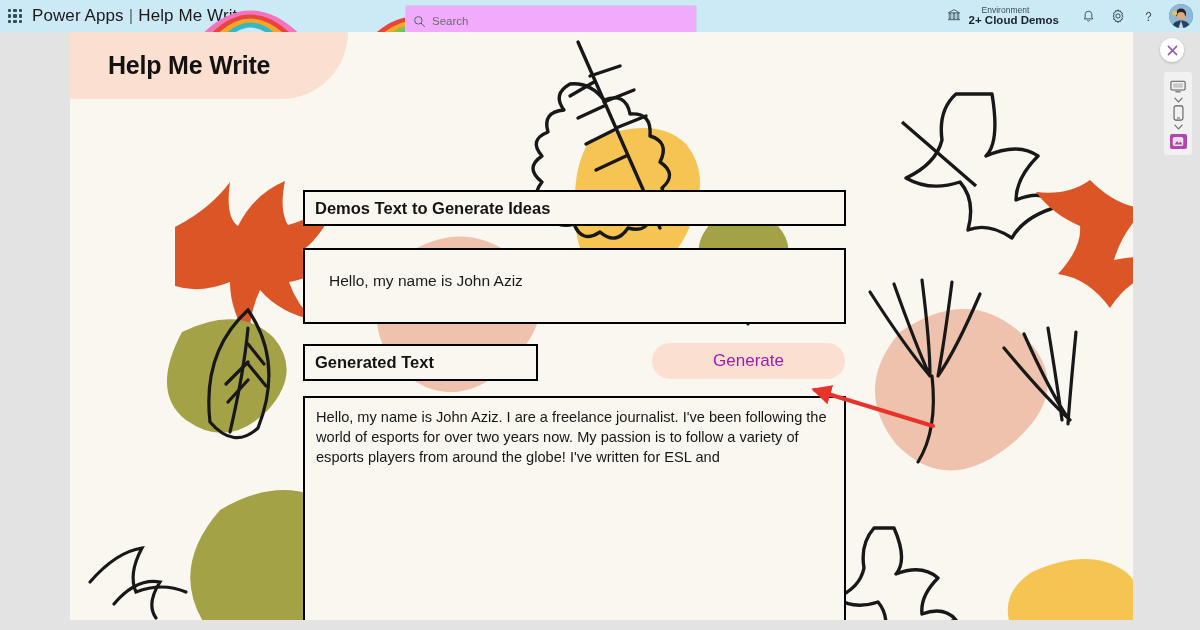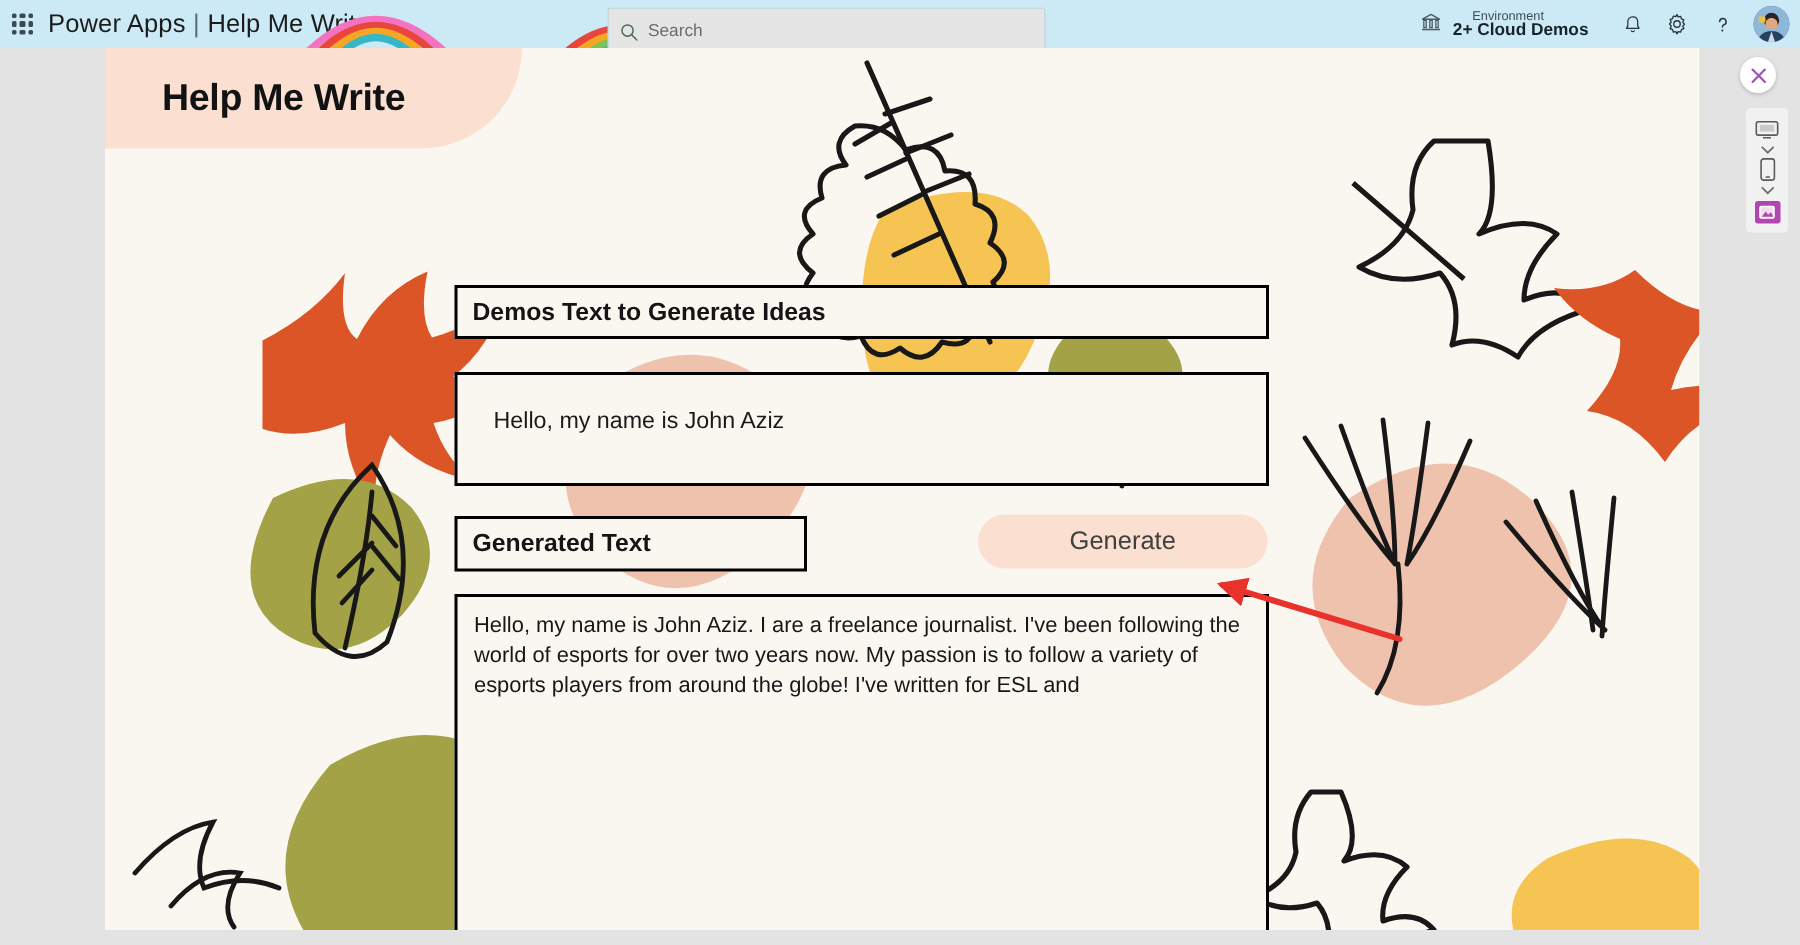--- a/index.html
+++ b/index.html
@@ -40,21 +40,21 @@
   
   .rainbows {
     position: absolute; left: 190px; top: 0;
     width: 520px; height: 32px;
     pointer-events: none;
   }
 
   .search-wrap {
     position: absolute; left: 405px; top: 5px;
     width: 292px; height: 32px;
-    background: #e5e5e5;
+    background: #f0abfc;
     border: 1px solid #c8d8de;
     border-radius: 2px;
     display: flex; align-items: center;
     padding: 0 7px;
     z-index: 3;
   }
   .search-wrap svg { flex: 0 0 auto; margin-right: 6px; }
   .search-input {
     border: none; outline: none; background: transparent;
     font-family: "Liberation Sans", sans-serif;
@@ -139,21 +139,21 @@
                 padding: 10px 12px 0 11px;
                 font-size: 14.6px; line-height: 1.37; color: #171717; }
 
   .gen-btn {
     position: absolute;
     left: 582px; top: 311px;
     width: 193px; height: 36px;
     background: #fbdfd0;
     border: none; border-radius: 19px;
     font-family: "Liberation Sans", sans-serif;
-    font-size: 17px; color: #404040;
+    font-size: 17px; color: #a21caf;
     cursor: pointer; z-index: 7;
   }
   .arrow-annot {
     position: absolute;
     left: 735px; top: 352px;
     width: 135px; height: 46px;
     z-index: 8; pointer-events: none;
   }
 
   

